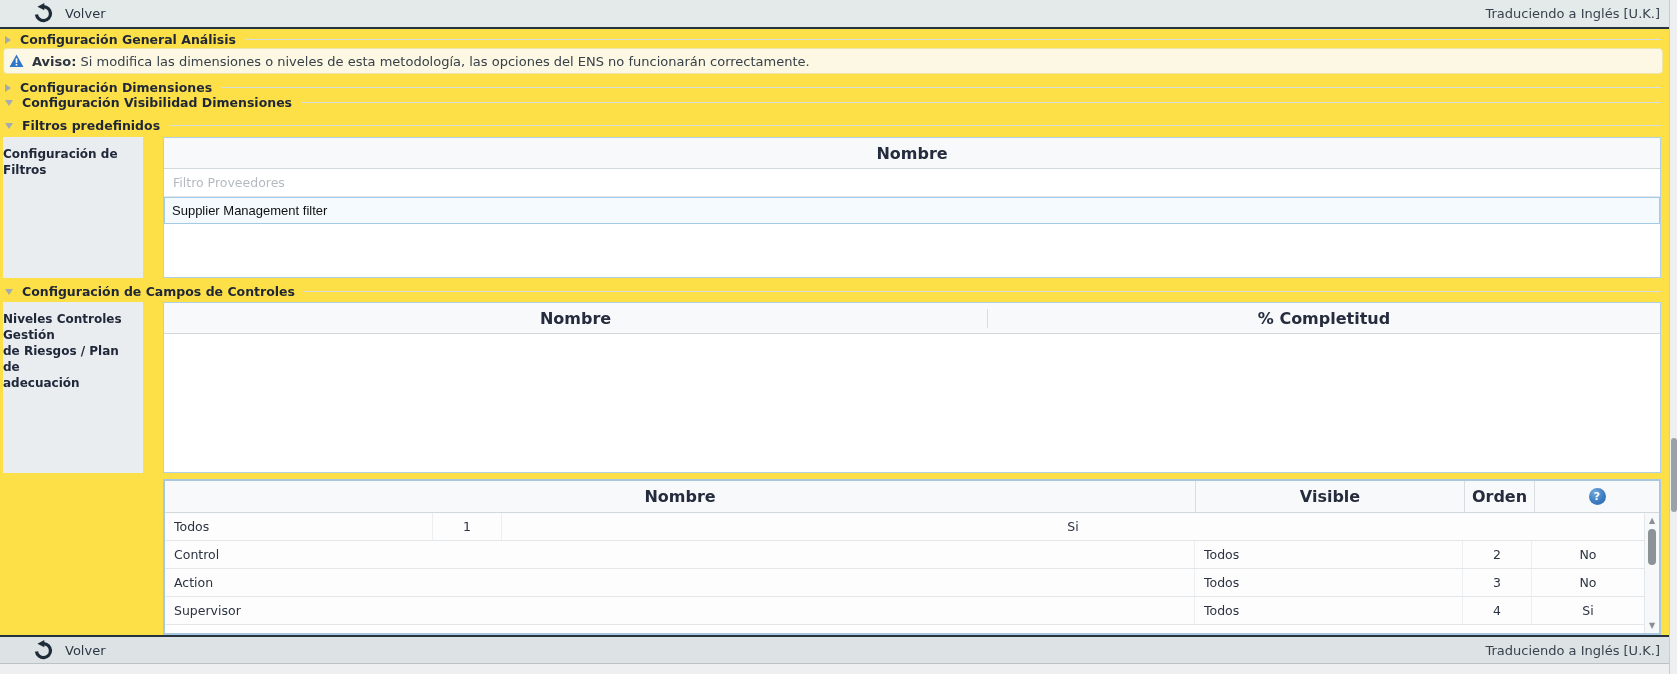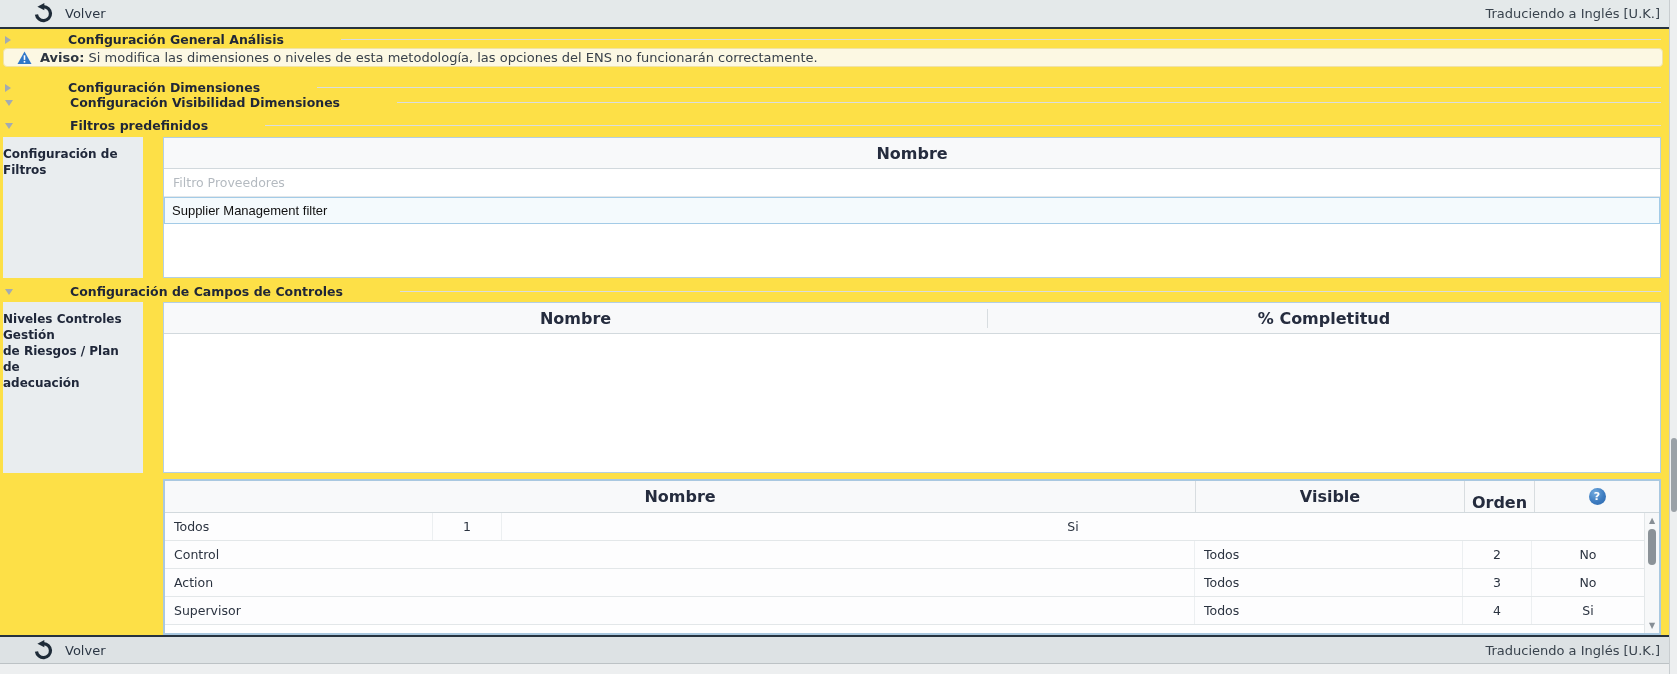--- a/index.html
+++ b/index.html
@@ -16,33 +16,33 @@
   .bar-darkline.b{top:635px;}
   .bottom-strip{position:absolute;left:0;top:663px;width:1677px;height:11px;
                 background:#edeff0;border-top:1px solid #bcc2c5;box-sizing:border-box;}
   .back-btn{display:flex;align-items:center;gap:11px;margin-left:33px;cursor:pointer;}
   .back-label{color:#2b3644;font-size:13px;}
   .bar-status{position:absolute;right:17px;top:0;height:100%;display:flex;align-items:center;
               color:#39434d;font-size:13px;}
 
   
   .section-header{position:absolute;left:0;width:1661px;height:15px;display:flex;
-                  align-items:center;cursor:pointer;gap:48px;}
+                  align-items:center;cursor:pointer;}
   .tri{margin-left:5px;margin-right:9px;width:0;height:0;flex:none;}
   .tri.right{border-top:4px solid transparent;border-bottom:4px solid transparent;
              border-left:6px solid #a3abb2;}
   .tri.down{border-left:4px solid transparent;border-right:4px solid transparent;
             border-top:6px solid #a3abb2;}
   .section-title{font-weight:bold;font-size:12.5px;color:#1f2637;white-space:nowrap;}
   .section-rule{flex:1;height:1px;background:#d9dde0;margin-left:9px;}
 
   
-  .warning{position:absolute;left:3px;top:48px;width:1660px;height:19px;box-sizing:border-box;
+  .warning{position:absolute;left:3px;top:48px;width:1660px;height:26px;box-sizing:border-box;
            background:#fcf8e3;border:1px solid #f0e3a6;border-radius:4px;
-           display:flex;align-items:center;padding-left:13px;}
+           display:flex;align-items:center;padding-left:5px;}
   .warning svg{flex:none;margin-right:8px;}
   .warning-text{font-size:13px;color:#38404a;}
   .warning-text b{color:#2d3540;}
 
   
   .label-cell{position:absolute;left:3px;width:140px;background:#e9edef;box-sizing:border-box;
               padding:9px 9px 0 0;font-weight:bold;font-size:12px;
               color:#20283a;line-height:16px;}
 
   
@@ -65,21 +65,21 @@
   .t2-col2{flex:1;}
 
   
   .t3{border-width:2px;border-color:#a9c8e0;}
   .t3-head{height:32px;}
   .t3-c1{width:1030px;border-right:1px solid #d8dde0;height:100%;display:flex;
          align-items:center;justify-content:center;}
   .t3-c2{width:268px;border-right:1px solid #d8dde0;height:100%;display:flex;
          align-items:center;justify-content:center;}
   .t3-c3{width:69px;border-right:1px solid #d8dde0;height:100%;display:flex;
-         align-items:flex-end;justify-content:center;}
+         align-items:center;justify-content:center;}
   .t3-c4{flex:1;height:100%;display:flex;align-items:center;justify-content:center;}
   .help-badge{width:17px;height:17px;border-radius:50%;color:#fff;font-weight:bold;
         font-size:11px;line-height:17px;text-align:center;cursor:pointer;
         background:radial-gradient(circle at 35% 28%, #72abde 0%, #3d7cc0 55%, #2a66ab 100%);}
   .t3-body{position:absolute;left:0;right:15px;top:32px;bottom:0;overflow:hidden;background:#fff;}
   .t3-row{display:flex;height:27px;border-bottom:1px solid #e3e7e9;background:#fdfdfe;cursor:pointer;}
   .t3-row .cell{box-sizing:border-box;height:100%;display:flex;align-items:center;
                 font-size:12.5px;color:#2b3340;}
   .t3-row .c1{width:1030px;padding-left:9px;border-right:1px solid #eceff1;}
   .t3-row .c2{width:268px;padding-left:9px;border-right:1px solid #eceff1;}

